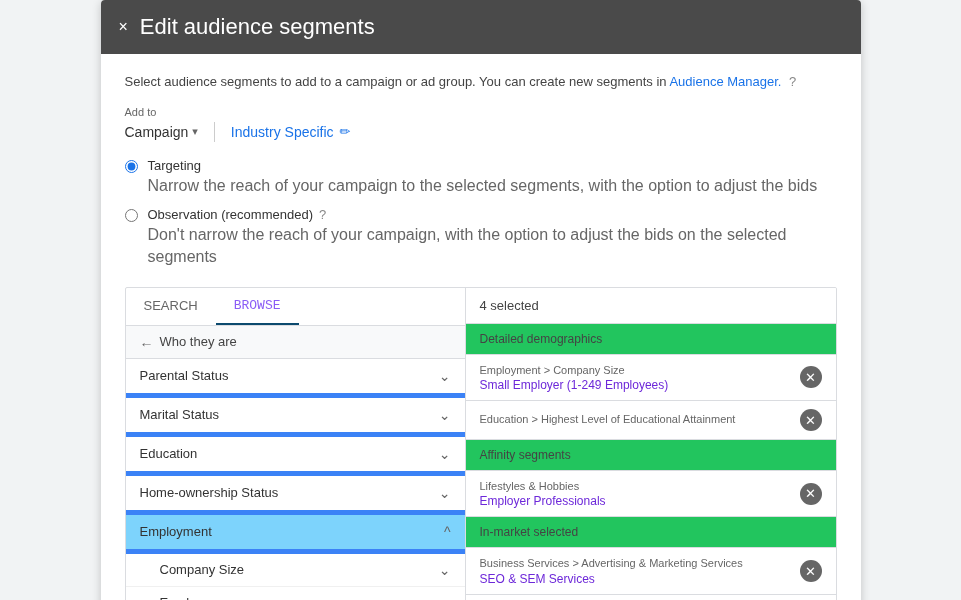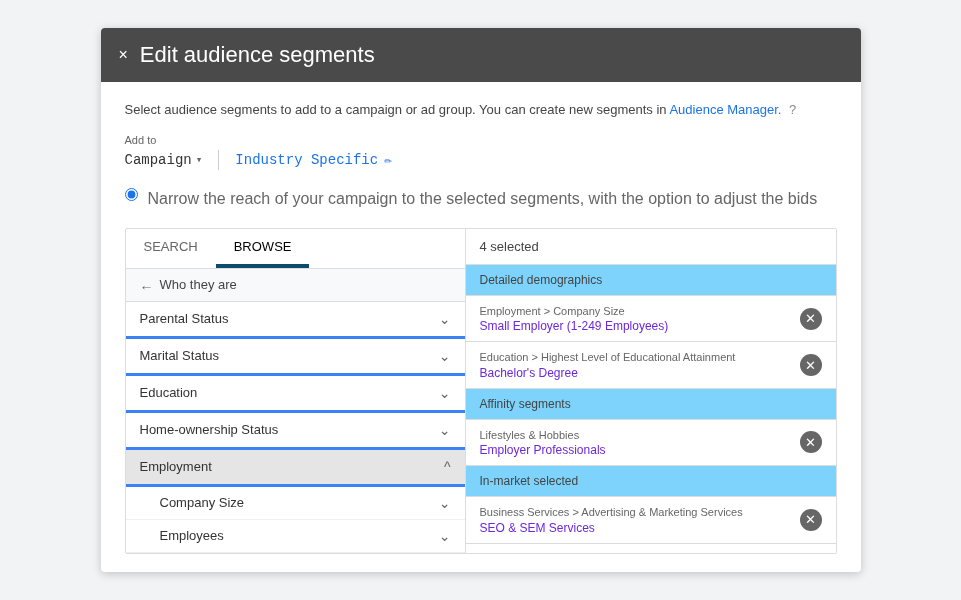--- a/index.html
+++ b/index.html
@@ -58,21 +58,20 @@
     }
     .add-to-label {
       font-size: 11px;
       color: #666;
     }
     .campaign-row {
       display: flex;
       align-items: center;
       gap: 16px;
       margin-bottom: 16px;
-      font-family: Liberation Mono, monospace;
     }
     .campaign-dropdown {
       display: flex;
       align-items: center;
       gap: 4px;
       font-size: 14px;
       color: #333;
       cursor: pointer;
     }
     .campaign-dropdown .chevron {
@@ -146,22 +145,23 @@
     }
     .tab {
       padding: 10px 18px;
       font-size: 13px;
       color: #666;
       cursor: pointer;
       border-bottom: 2px solid transparent;
       font-weight: 500;
     }
     .tab.active {
-      color: #000000;
-      border-bottom: 4px solid #0c4a6e;
+      color: #8b5cf6;
+      border-bottom: 2px solid #0c4a6e;
+      font-family: Liberation Mono, monospace;
     }
     .breadcrumb-row {
       display: flex;
       align-items: center;
       gap: 6px;
       padding: 8px 14px;
       background: #f8f9fa;
       border-bottom: 1px solid #dadce0;
       font-size: 13px;
       color: #444;
@@ -171,25 +171,25 @@
       color: #666;
       font-size: 14px;
     }
     .list-item {
       display: flex;
       align-items: center;
       justify-content: space-between;
       padding: 9px 14px;
       font-size: 13px;
       color: #333;
-      border-bottom: 3px solid #3b82f6;
+      border-bottom: 5px solid #3b82f6;
       cursor: pointer;
     }
     .list-item.expanded {
-      background: #e5e5e5;
+      background: #7dd3fc;
     }
     .list-chevron {
       color: #666;
       font-size: 14px;
     }
     .sub-list-item {
       display: flex;
       align-items: center;
       justify-content: space-between;
       padding: 8px 14px 8px 34px;
@@ -206,21 +206,21 @@
       padding: 10px 14px;
       font-size: 13px;
       color: #444;
       border-bottom: 1px solid #dadce0;
     }
     .section-header {
       padding: 8px 14px;
       font-size: 12px;
       color: #444;
       font-weight: 500;
-      background: #7dd3fc;
+      background: #22c55e;
       border-bottom: 1px solid #dadce0;
     }
     .segment-item {
       padding: 8px 14px;
       border-bottom: 1px solid #dadce0;
       display: flex;
       align-items: center;
       justify-content: space-between;
       gap: 8px;
     }
@@ -282,21 +282,32 @@
       <div class="industry-specific">
         <span>Industry Specific</span>
         <span class="edit-pencil">✏</span>
       </div>
     </div>
 
     <div class="radio-section">
       <div class="radio-option">
         <input type="radio" name="targeting" checked="" style="">
         <div>
+          <div class="radio-label">Targeting</div>
           <div class="radio-desc">Narrow the reach of your campaign to the selected segments, with the option to adjust the bids</div>
+        </div>
+      </div>
+      <div class="radio-option">
+        <input type="radio" name="targeting" style="">
+        <div>
+          <div class="radio-label-row">
+            <span class="radio-label">Observation (recommended)</span>
+            <span class="help-icon">?</span>
+          </div>
+          <div class="radio-desc">Don't narrow the reach of your campaign, with the option to adjust the bids on the selected segments</div>
         </div>
       </div>
     </div>
 
     <div class="content-area">
 
       <div class="left-panel">
 
         <div class="tabs-row">
           <div class="tab">SEARCH</div>
@@ -345,21 +356,20 @@
         <div class="segment-item">
           <div class="segment-info">
             <div class="segment-path">Employment &gt; Company Size</div>
             <div class="segment-name">Small Employer (1-249 Employees)</div>
           </div>
           <button class="remove-btn">✕</button>
         </div>
         <div class="segment-item">
           <div class="segment-info">
             <div class="segment-path">Education &gt; Highest Level of Educational Attainment</div>
-            <div class="segment-name">Bachelor's Degree</div>
           </div>
           <button class="remove-btn">✕</button>
         </div>
 
         <div class="section-header">Affinity segments</div>
         <div class="segment-item">
           <div class="segment-info">
             <div class="segment-path">Lifestyles &amp; Hobbies</div>
             <div class="segment-name">Employer Professionals</div>
           </div>

